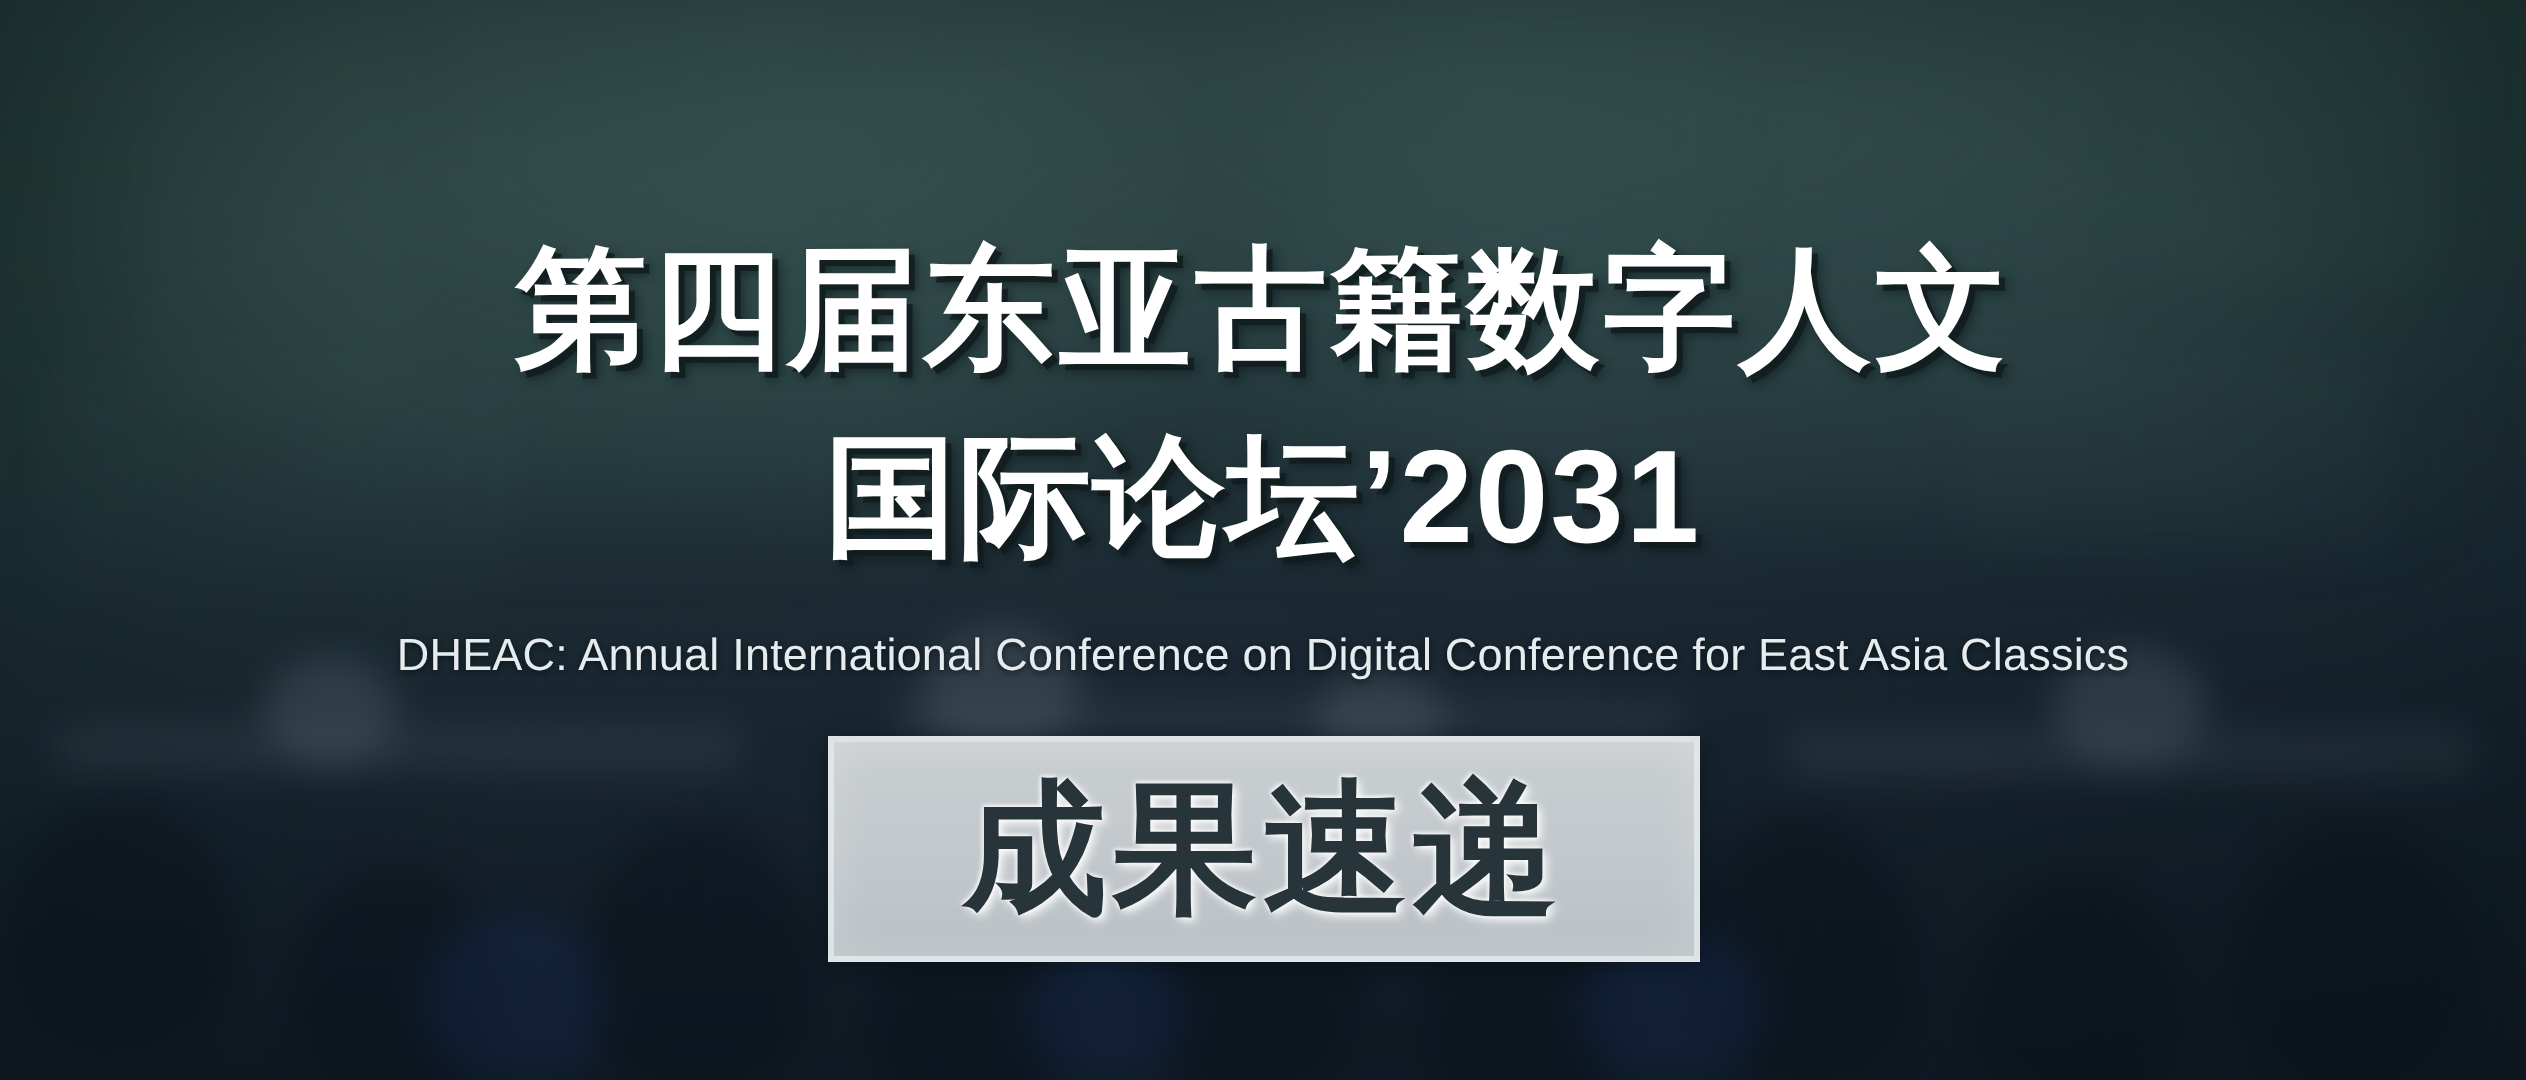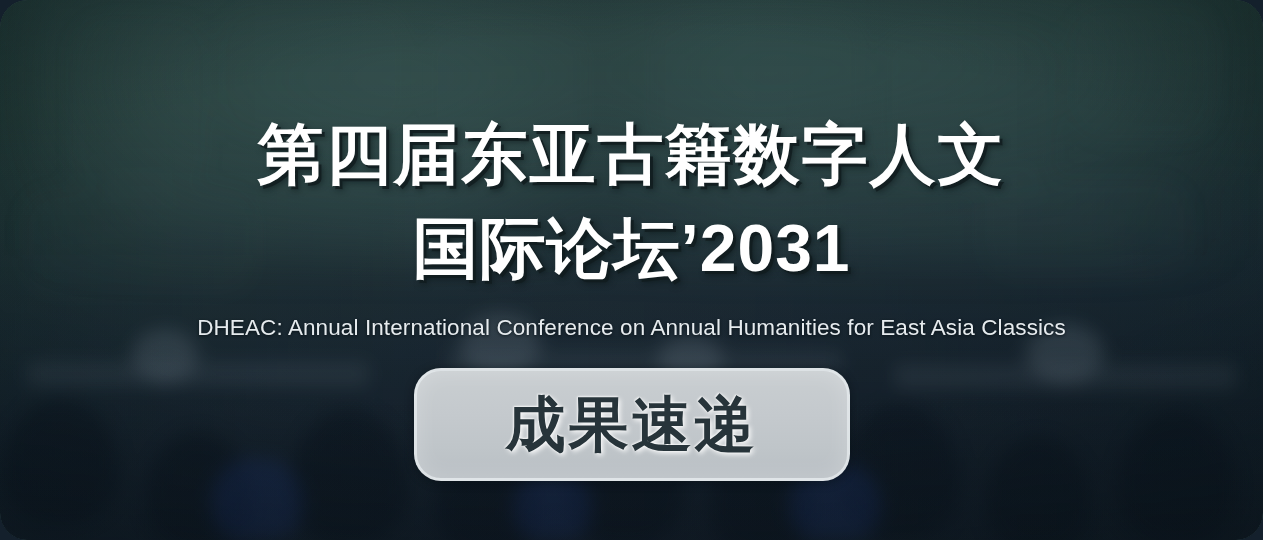--- a/index.html
+++ b/index.html
@@ -1,15 +1,15 @@
 <!DOCTYPE html>
 <html><head>
 <meta charset="utf-8">
 <style>
-  * { box-sizing: border-box; border-radius: 27px; }
+  * { box-sizing: border-box; }
   html, body {
     margin: 0; padding: 0;
     background: #14202c;
   }
   body {
     font-family: "Liberation Sans", "DejaVu Sans", sans-serif;
   }
 
   #poster {
     position: relative;
@@ -150,21 +150,21 @@
       linear-gradient(180deg, #c9ced1 0%, #c4c9cd 42%, #bfc5c9 72%, #b9bfc4 100%);
     border: 3px solid rgba(231,236,238,0.78);
     box-shadow:
       0 2px 10px rgba(4,10,16,0.45),
       inset 0 0 22px rgba(255,255,255,0.22);
   }
 
   .badge-text {
     color: #27343a;
     font-weight: bold;
-    font-size: 60px;
+    font-size: 72px;
     line-height: 1;
     letter-spacing: 3px;
     white-space: nowrap;
     text-shadow:
       0 0 2px rgba(255,255,255,0.85),
       2px 2px 5px rgba(255,255,255,0.9),
       -1px -1px 2px rgba(255,255,255,0.6);
   }
 </style>
 </head>
@@ -211,21 +211,21 @@
 
   <div class="bg-layer bg-vignette"></div>
 
   <div class="content">
 
     <div class="title-block">
       <div class="title-line one">第四届东亚古籍数字人文</div>
       <div class="title-line two">国际论坛’2031</div>
     </div>
 
-    <div class="subtitle">DHEAC:  Annual International Conference on Annual Humanities for East Asia Classics</div>
+    <div class="subtitle">DHEAC:  Annual International Conference on Digital Conference for East Asia Classics</div>
 
     <div class="badge-wrap">
       <div class="badge">
         <span class="badge-text">成果速递</span>
       </div>
     </div>
 
   </div>
 </div>
 

